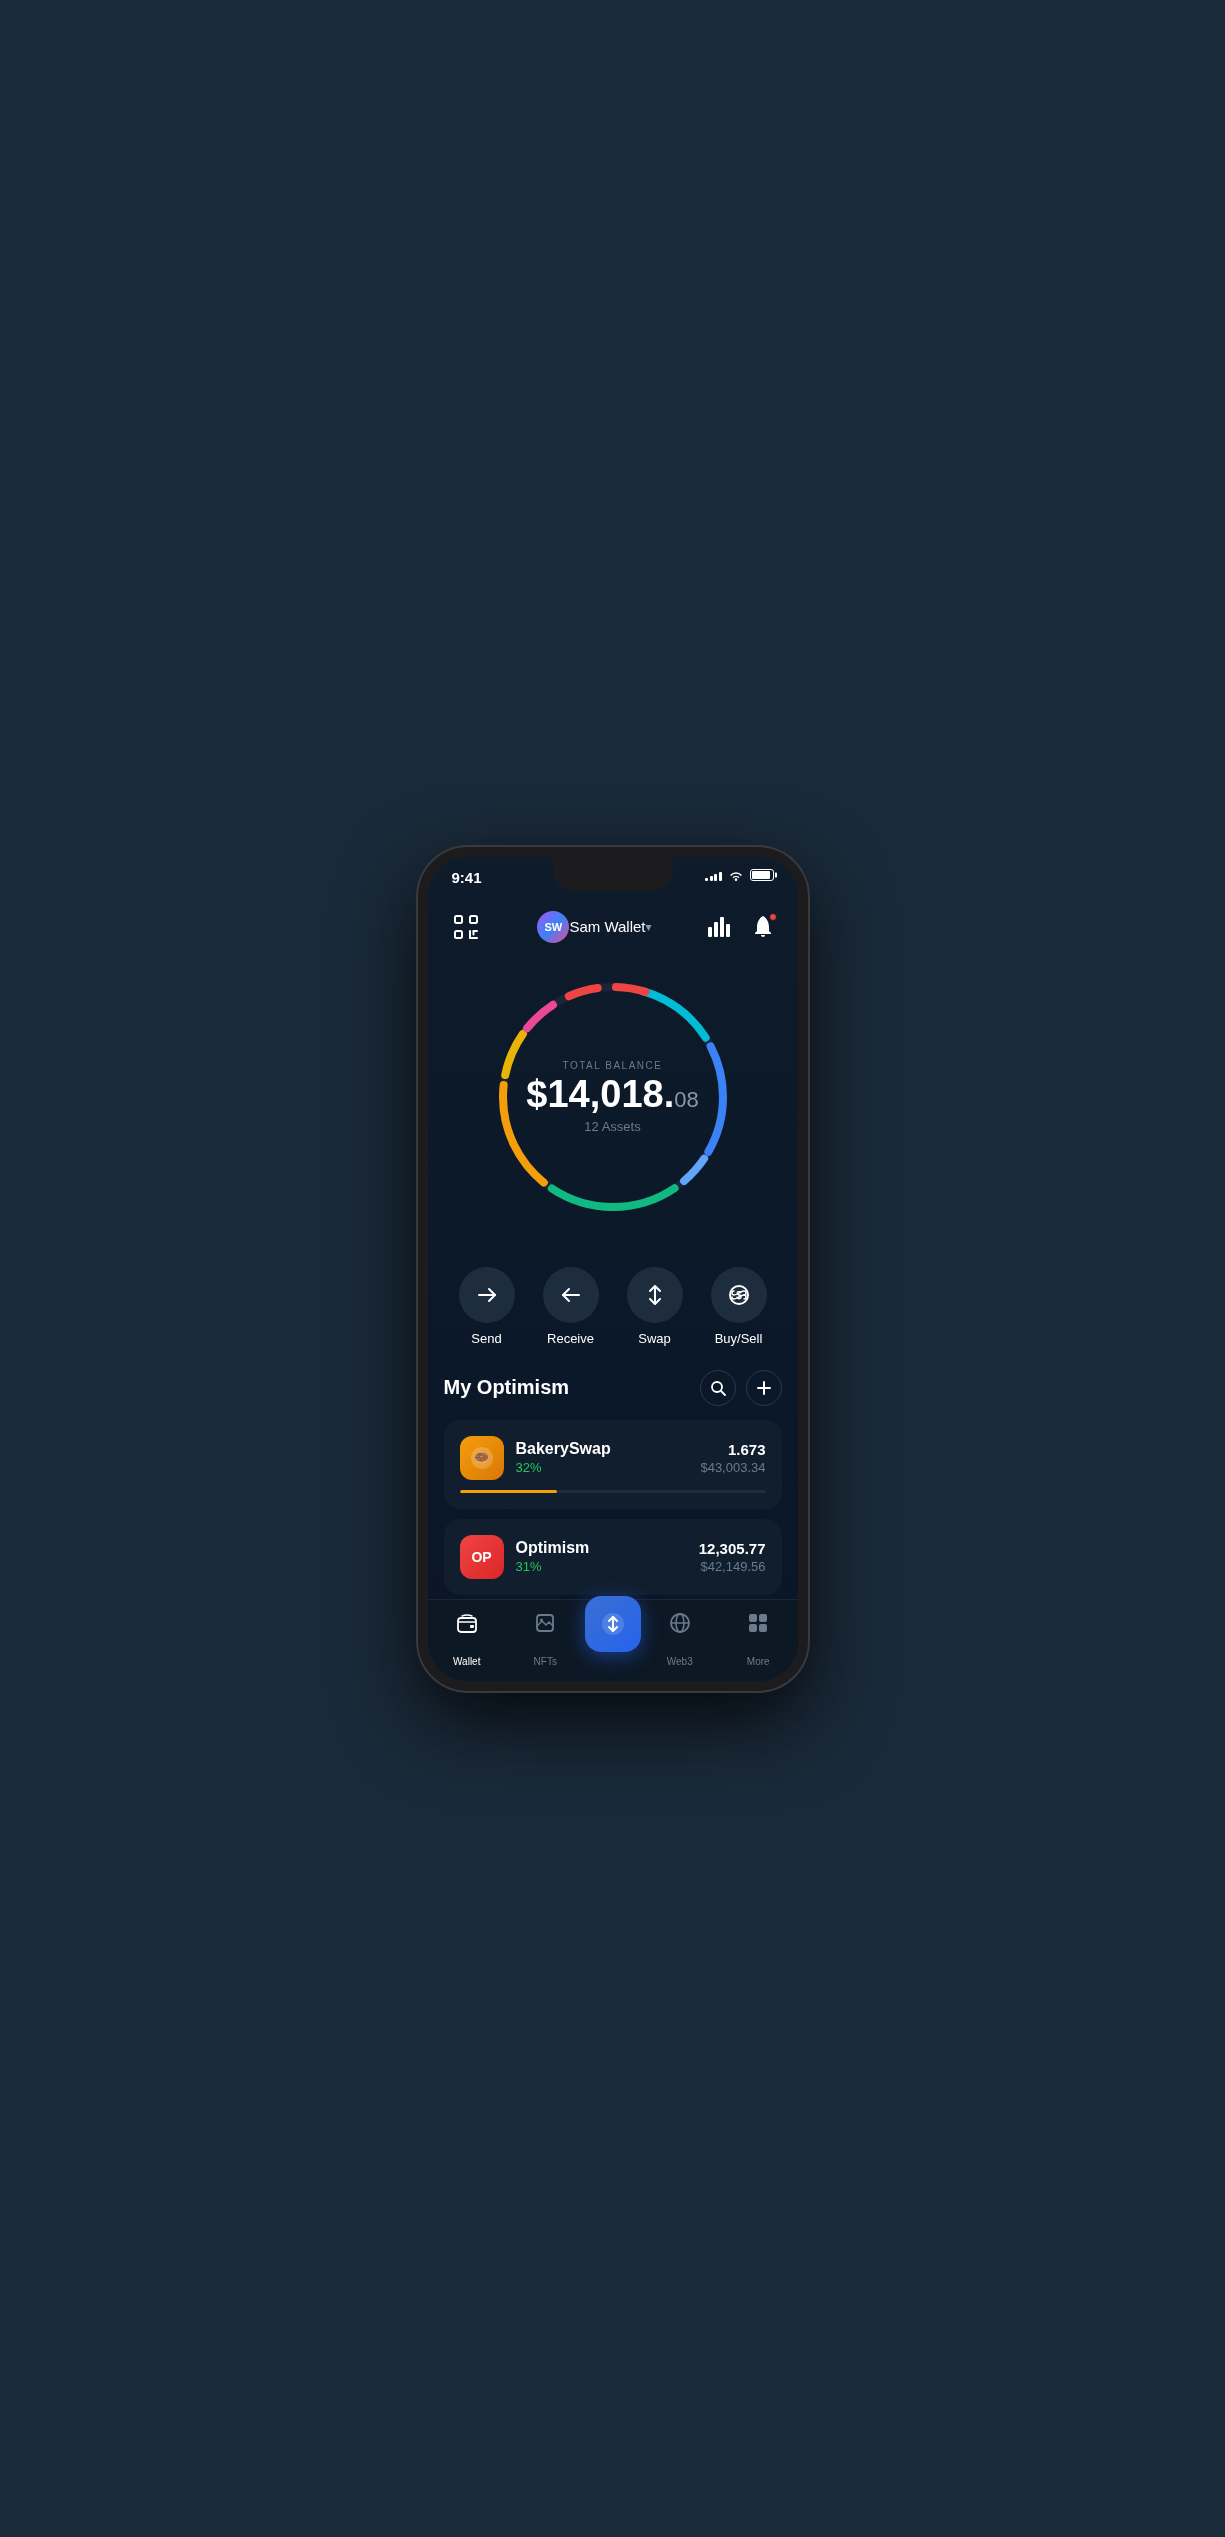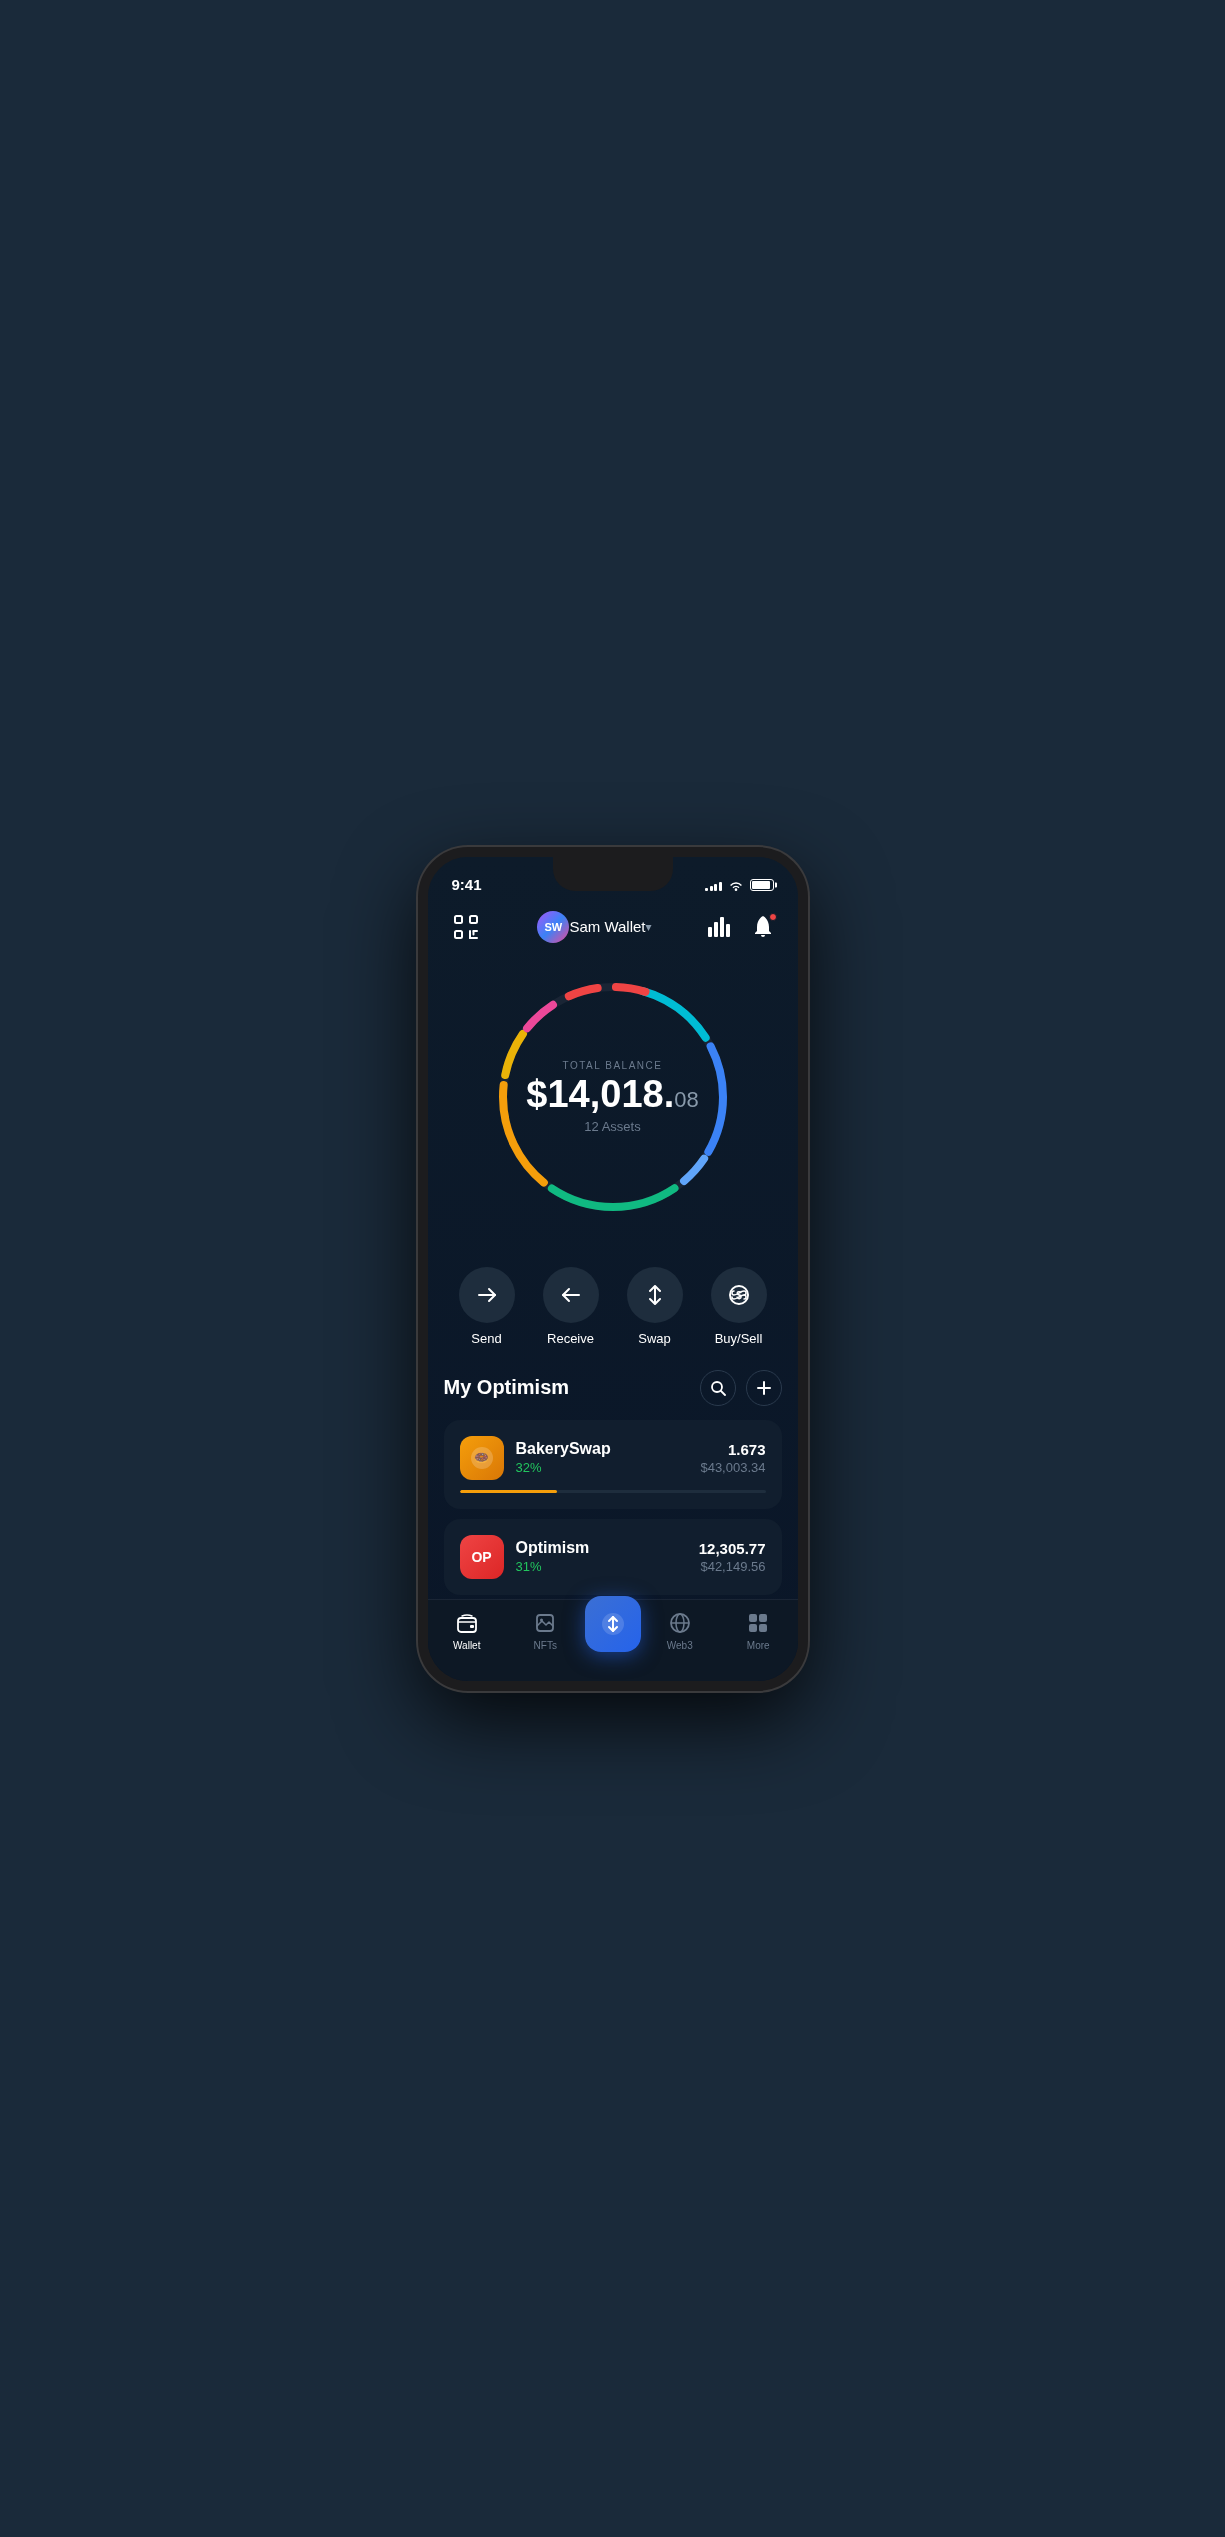--- a/index.html
+++ b/index.html
@@ -37,21 +37,21 @@
       width: 120px;
       height: 34px;
       background: #1c1c1e;
       border-radius: 0 0 22px 22px;
       z-index: 100;
     }
     
     .status-bar {
       display: flex;
       justify-content: space-between;
-      align-items: center;
+      align-items: flex-start;
       padding: 12px 24px 0;
       height: 44px;
       position: relative;
       z-index: 10;
     }
     .status-time {
       font-size: 15px;
       font-weight: 600;
       color: #fff;
     }
@@ -350,21 +350,21 @@
       display: flex;
       align-items: flex-start;
       justify-content: space-around;
       padding: 10px 0 0;
       border-top: 1px solid #1a2535;
     }
     .nav-item {
       display: flex;
       flex-direction: column;
       align-items: center;
-      gap: 4px;
+      gap: 20px;
       cursor: pointer;
       flex: 1;
       position: relative;
     }
     .nav-icon {
       width: 26px;
       height: 26px;
       display: flex;
       align-items: center;
       justify-content: center;

